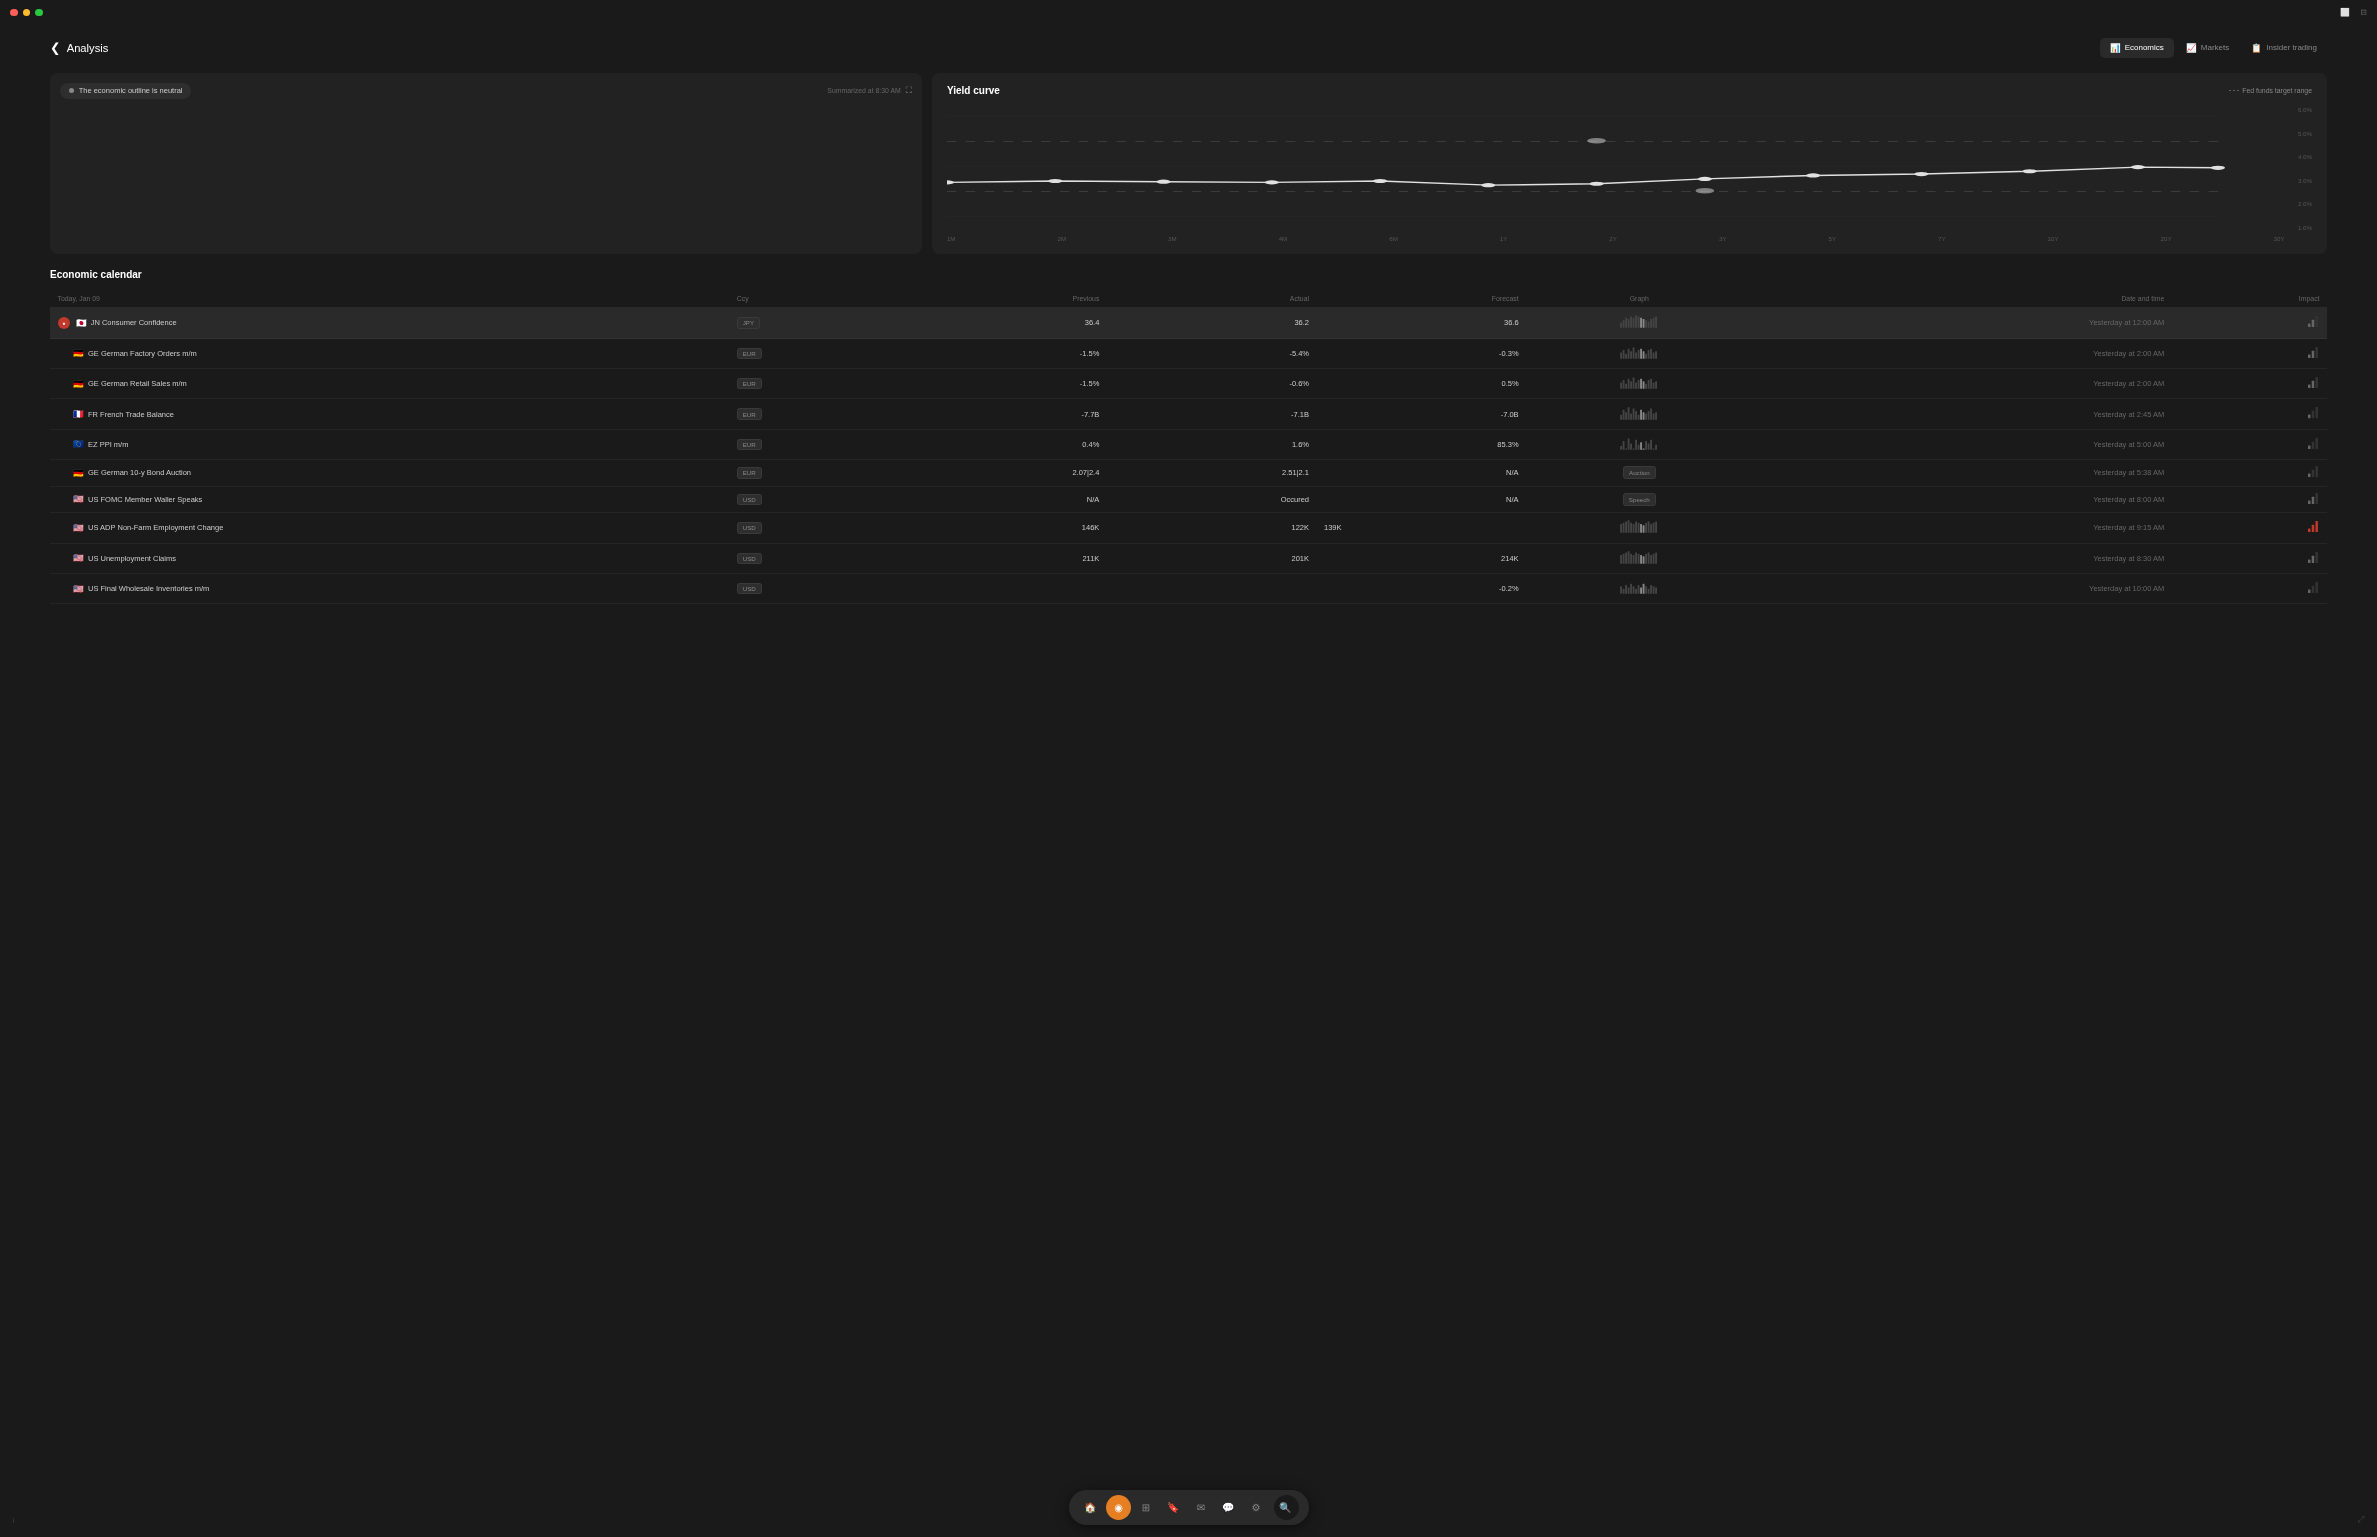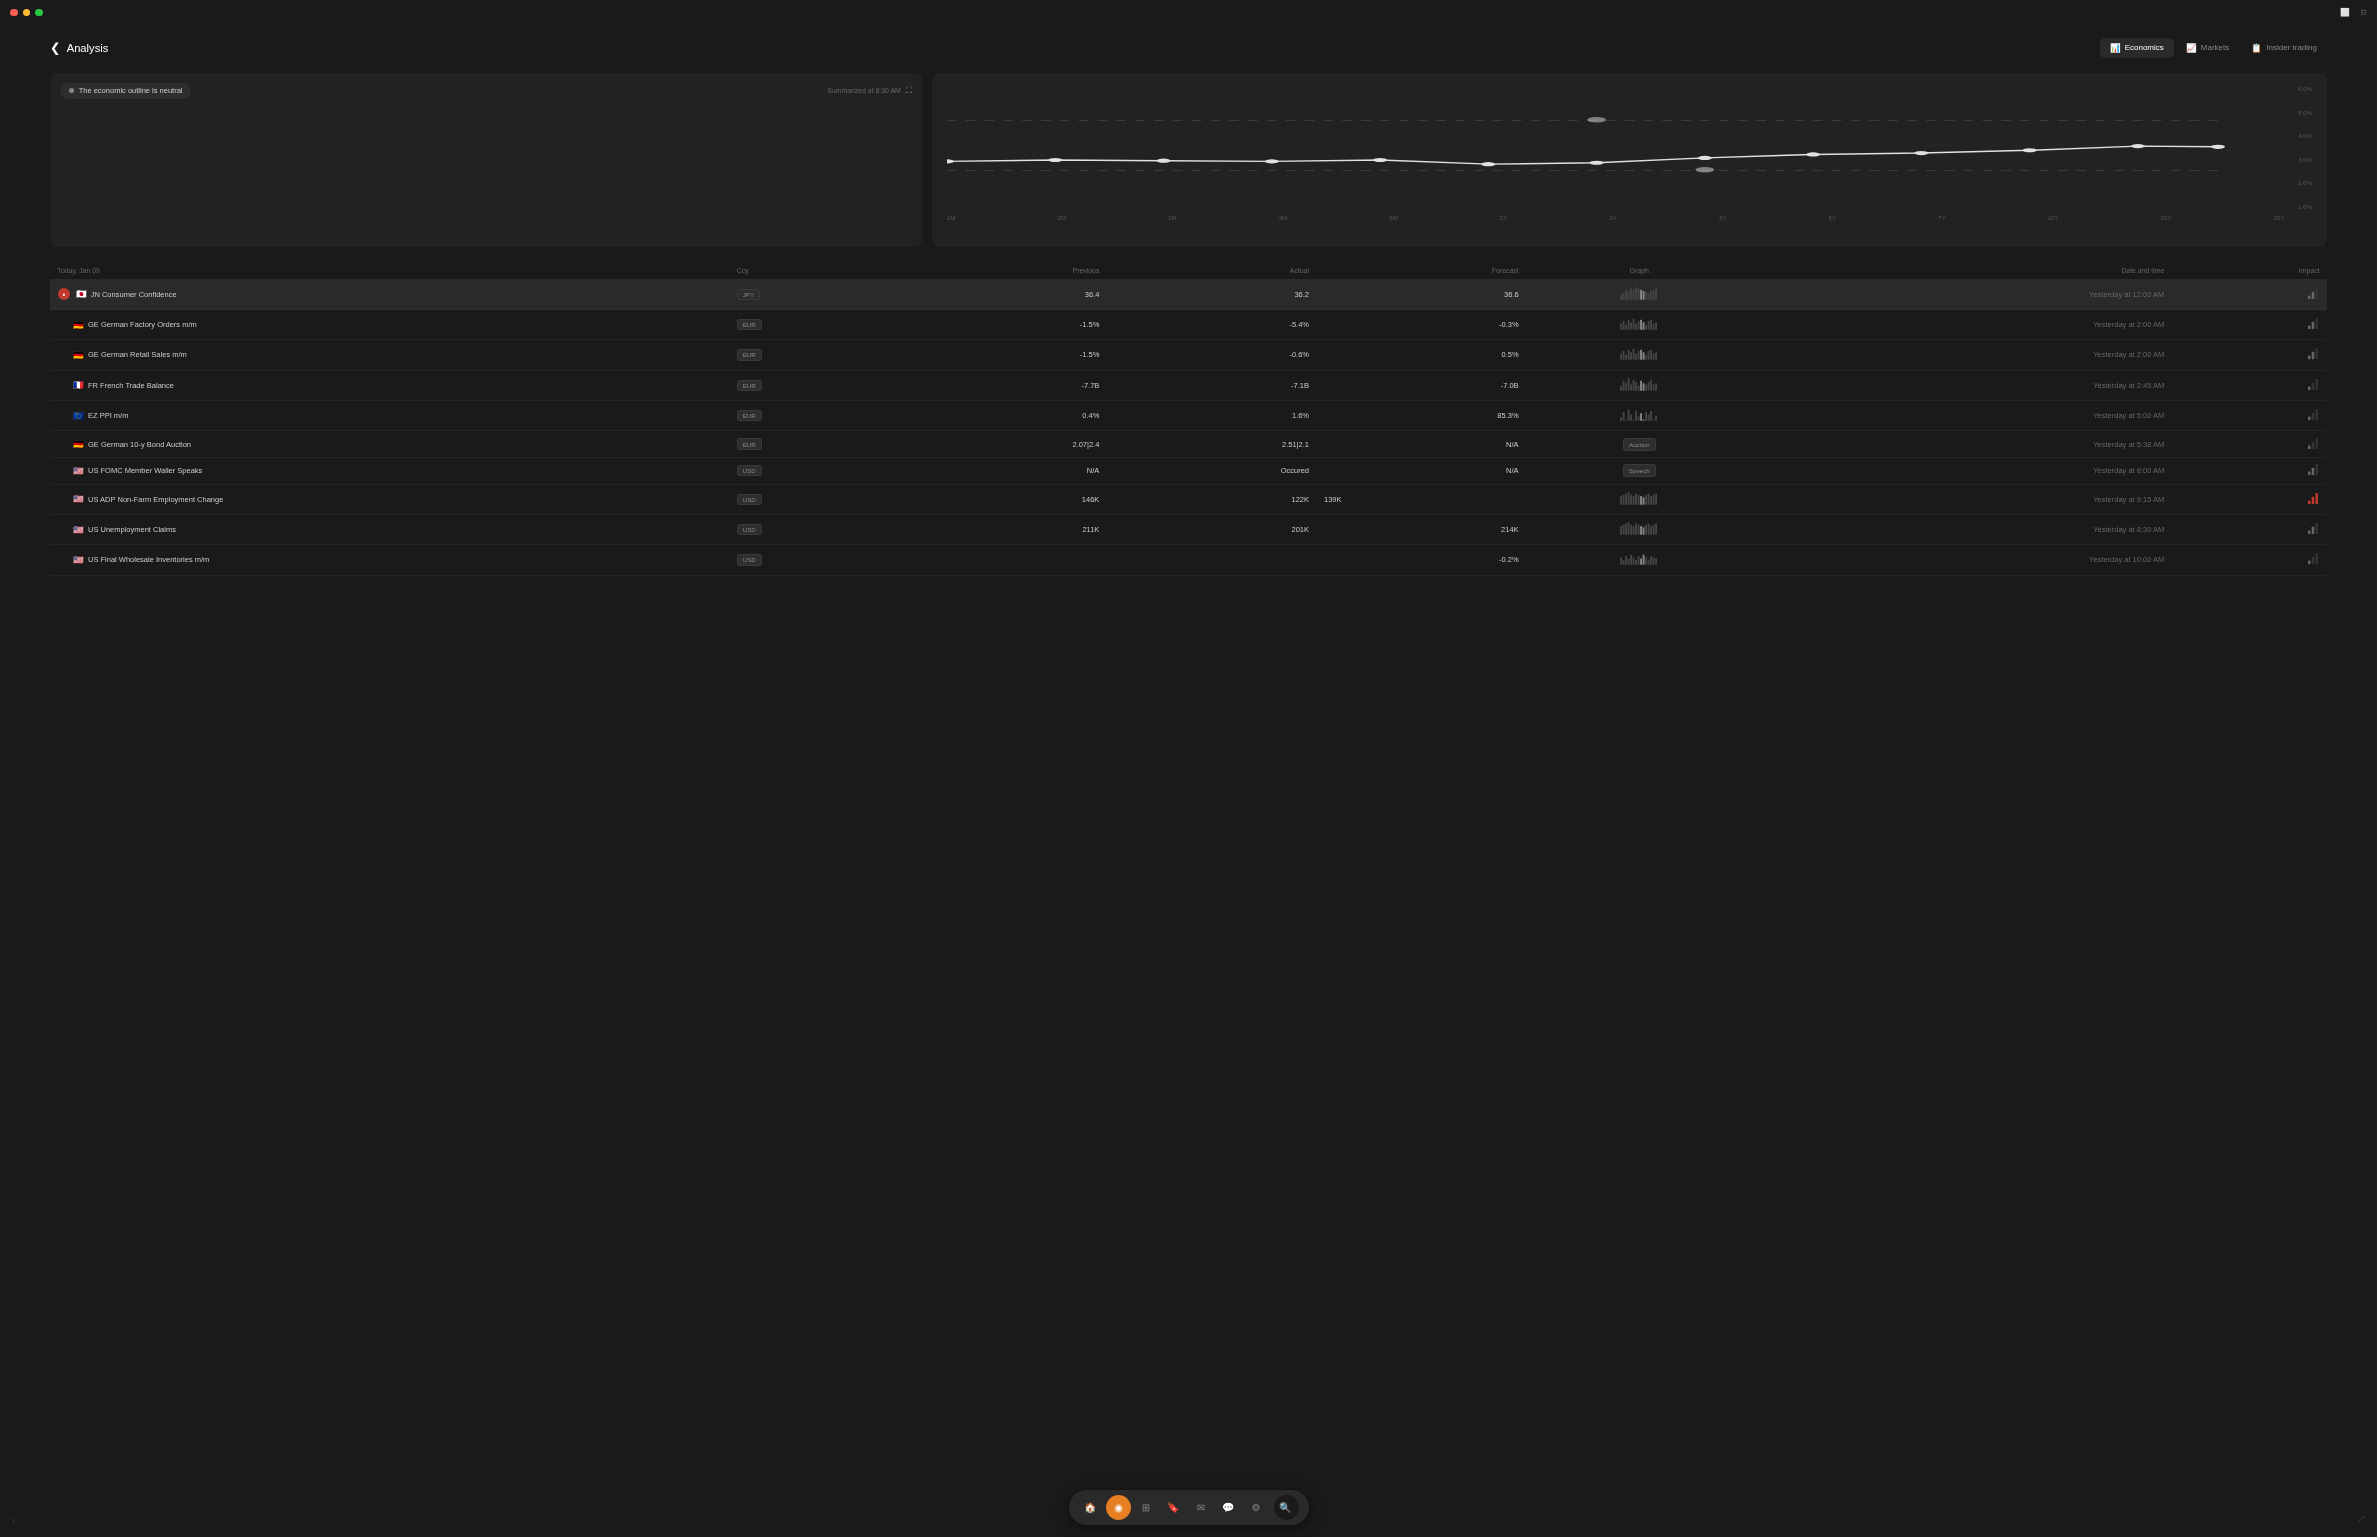--- a/index.html
+++ b/index.html
@@ -380,20 +380,31 @@
           <span>The economic outline is neutral</span>
         </div>
         <div class="summary-time">
           <span>Summarized at 8:30 AM</span>
           <span class="expand-icon">⛶</span>
         </div>
       </div>
     </div>
 
     <div class="yield-card">
+      <div class="yield-header">
+        <span class="yield-title">Yield curve</span>
+        <div class="yield-legend">
+          <div class="yield-legend-dots">
+            <span class="yield-legend-dot"></span>
+            <span class="yield-legend-dot"></span>
+            <span class="yield-legend-dot"></span>
+          </div>
+          <span>Fed funds target range</span>
+        </div>
+      </div>
 
       <div class="yield-chart">
         <svg class="yield-svg" viewBox="0 0 580 180" preserveAspectRatio="none">
 
           <line x1="0" y1="15" x2="540" y2="15" stroke="#333" stroke-width="0.5"></line>
           <line x1="0" y1="51" x2="540" y2="51" stroke="#444" stroke-width="1" stroke-dasharray="4,4"></line>
           <line x1="0" y1="87" x2="540" y2="87" stroke="#333" stroke-width="0.5"></line>
           <line x1="0" y1="123" x2="540" y2="123" stroke="#444" stroke-width="1" stroke-dasharray="4,4"></line>
           <line x1="0" y1="159" x2="540" y2="159" stroke="#333" stroke-width="0.5"></line>
 
@@ -439,20 +450,21 @@
         <span>5Y</span>
         <span>7Y</span>
         <span>10Y</span>
         <span>20Y</span>
         <span>30Y</span>
       </div>
     </div>
   </div>
 
   <div class="calendar-section">
+    <h2 class="calendar-title">Economic calendar</h2>
 
     <table class="calendar-table">
       <thead>
         <tr>
           <th style="width:162px">Today, Jan 09</th>
           <th style="width:37px">Ccy</th>
           <th style="width:50px; text-align:right">Previous</th>
           <th style="width:50px; text-align:right">Actual</th>
           <th style="width:50px; text-align:right">Forecast</th>
           <th style="width:50px; text-align:center">Graph</th>

